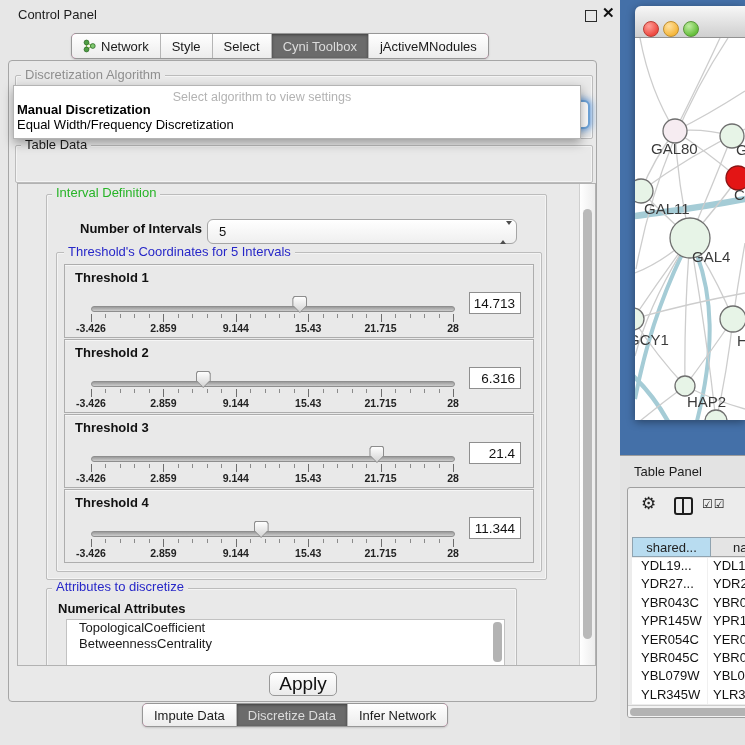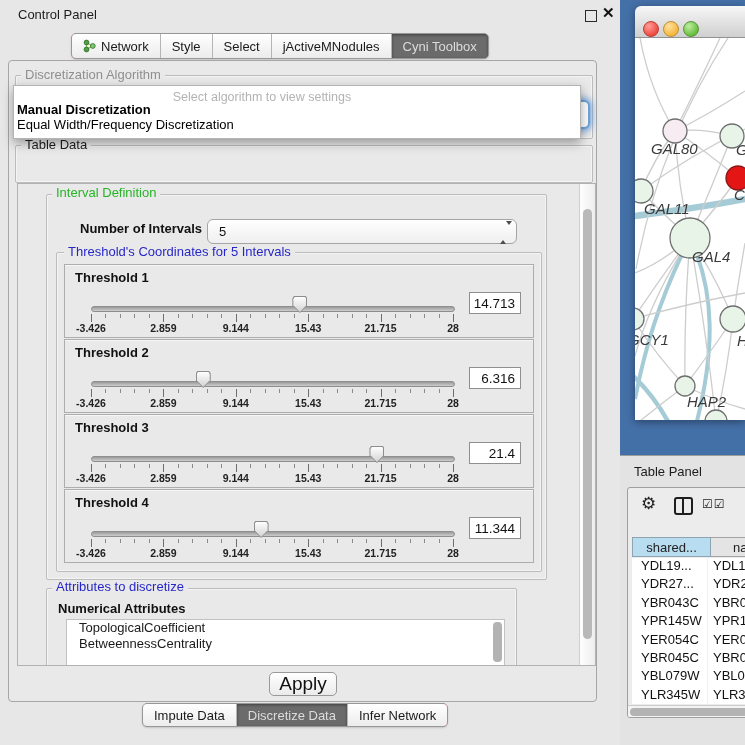--- a/index.html
+++ b/index.html
@@ -105,21 +105,21 @@
   
   .blue-panel{left:620px;top:0;width:125px;height:457px;background:#4470a8;}
   .mac-window{left:635px;top:6px;width:110px;height:414px;border-radius:6px 6px 0 0;
               box-shadow:0 2px 8px rgba(0,0,0,.4);}
   .mac-titlebar{position:absolute;left:0;top:0;width:110px;height:31px;border-radius:6px 0 0 0;
                 background:linear-gradient(#f7f7f7,#cfcfcf);border-bottom:1px solid #929292;}
   .light{position:absolute;top:15px;width:14px;height:14px;border-radius:50%;}
   .light-red{left:8px;background:radial-gradient(circle at 35% 30%,#ff9f99,#ee4b42 70%);border:1px solid #b93c34;}
   .light-yellow{left:28px;background:radial-gradient(circle at 35% 30%,#ffe1a0,#f5b73d 70%);border:1px solid #c08e2e;}
   .light-green{left:48px;background:radial-gradient(circle at 35% 30%,#c0eda2,#66bf3c 70%);border:1px solid #59953a;}
-  .net-canvas{position:absolute;left:0;top:32px;width:110px;height:382px;background:#ffffff;overflow:hidden;font-style:italic;}
+  .net-canvas{position:absolute;left:0;top:32px;width:110px;height:382px;background:#ffffff;overflow:hidden;}
   .edge{fill:none;stroke:#cdcdcd;stroke-width:1.3;}
   .edge-teal{fill:none;stroke:#a5ccd6;}
   .node-label{font-family:"Liberation Sans",sans-serif;font-size:15px;fill:#3b3b3b;}
 
   .tp-titlebar{left:620px;top:455px;width:125px;height:30px;background:#e3e3e3;border-top:1px solid #9c9c9c;}
   .tp-title{left:14px;top:8px;font-size:13px;color:#1c1c1c;}
   .tp-bg{left:620px;top:485px;width:125px;height:260px;background:#e3e3e3;}
   .tp-inner{left:627px;top:487px;width:130px;height:229px;background:#ececec;border:1px solid #9f9f9f;
             border-radius:3px;overflow:hidden;}
   .gear-icon{position:absolute;left:13px;top:5px;font-size:17px;color:#222;}
@@ -160,25 +160,25 @@
           <circle cx="9.8" cy="7" r="2.4" fill="#7fc96f" stroke="#2e6b28" stroke-width="0.8"></circle>
         </svg>
         <span>Network</span>
       </div>
       <div class="tab">
           <span>Style</span>
         </div>
       <div class="tab">
           <span>Select</span>
         </div>
+      <div class="tab selected">
+          <span>Cyni Toolbox</span>
+        </div>
       <div class="tab">
           <span>jActiveMNodules</span>
-        </div>
-      <div class="tab selected">
-          <span>Cyni Toolbox</span>
         </div>
     </div>
 
     <div class="abs main-panel">
 
       <div class="abs group disc-group"></div>
       <div class="group-title disc-title">Discretization Algorithm</div>
       <div class="abs ghost-combo"></div>
 
       <div class="abs algo-popup">

